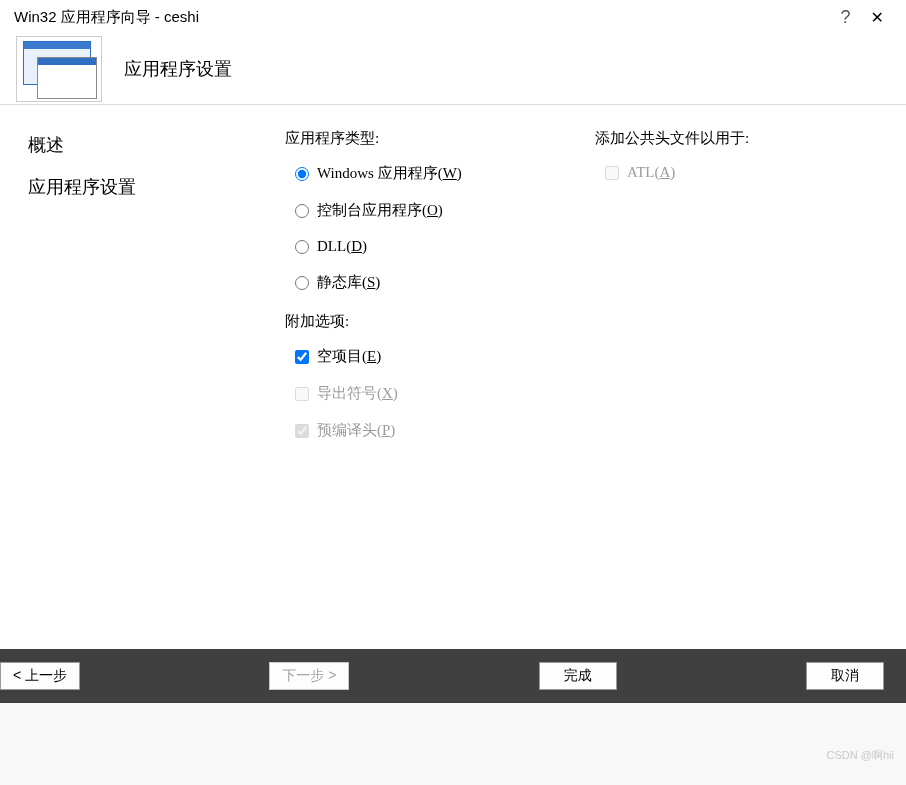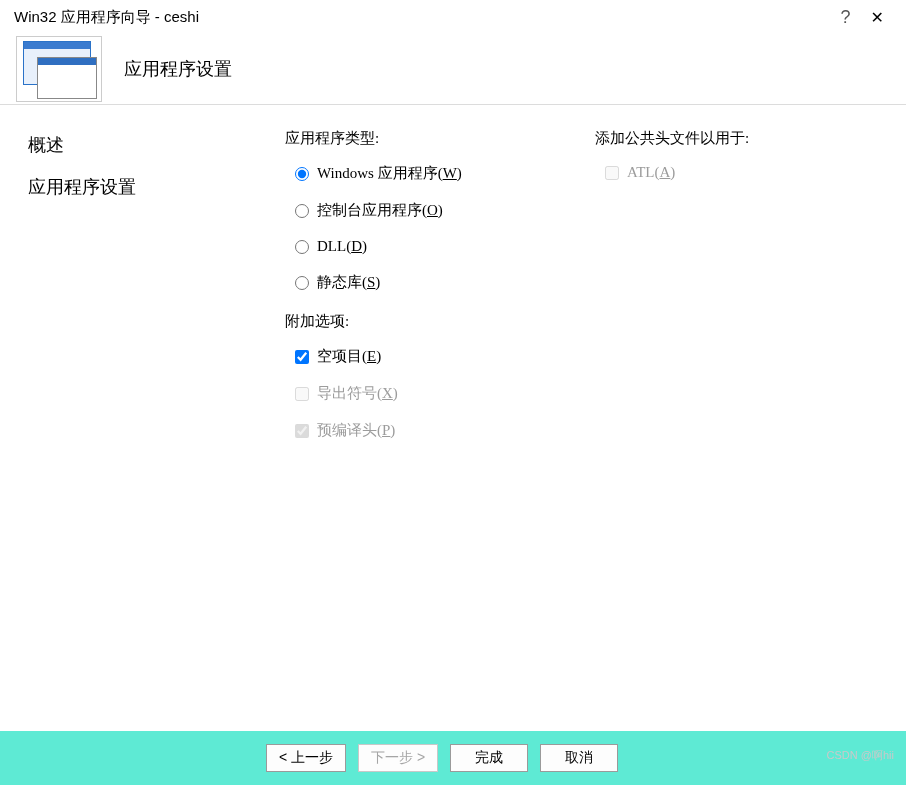--- a/index.html
+++ b/index.html
@@ -7,21 +7,21 @@
   font-family: "Microsoft YaHei", "SimSun", Arial, sans-serif;
   font-size: 13px;
   background: #f8f8f8;
   width: 906px;
   height: 785px;
   overflow: hidden;
   position: relative;
 }
 .window {
   width: 906px;
-  height: 785px;
+  height: 703px;
   background: #ffffff;
   display: flex;
   flex-direction: column;
 }
 .titlebar {
   height: 34px;
   display: flex;
   align-items: center;
   padding: 0 14px;
   background: #ffffff;
@@ -101,24 +101,24 @@
   margin-right: 8px;
   width:14px; height:14px;
 }
 .opt-row.disabled { color: #9c9c9c; }
 .opt-row.disabled input { opacity: .8; }
 .mnemonic { text-decoration: underline; }
 .footer {
   height: 54px;
   display: flex;
   align-items: center;
-  justify-content: center;
+  justify-content: space-between;
   padding-right: 22px;
   gap: 12px;
-  background: #5eead4;
+  background: #404040;
 }
 .footer button {
   height: 28px;
   min-width: 78px;
   padding: 0 12px;
   background: #fdfdfd;
   border: 1px solid #9a9a9a;
   font-size: 14px;
   font-family: inherit;
   cursor: pointer;

